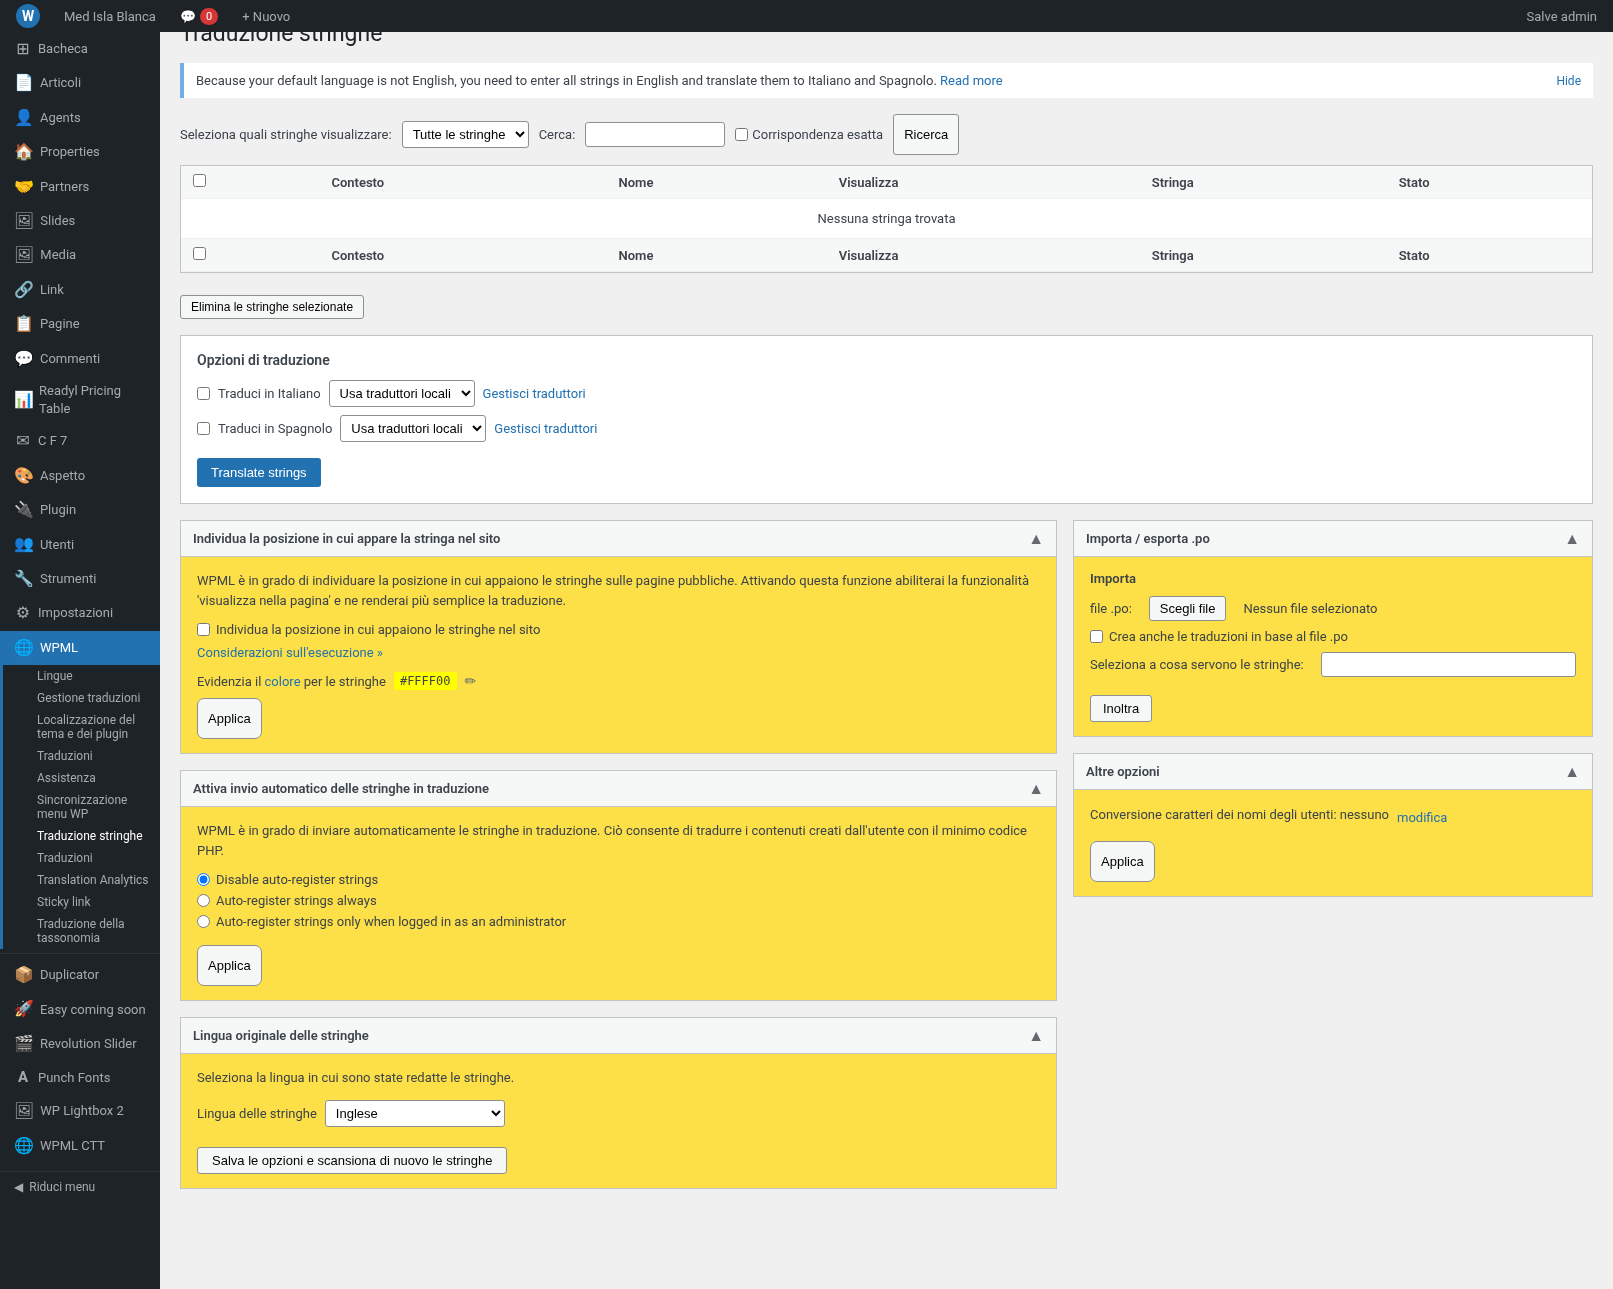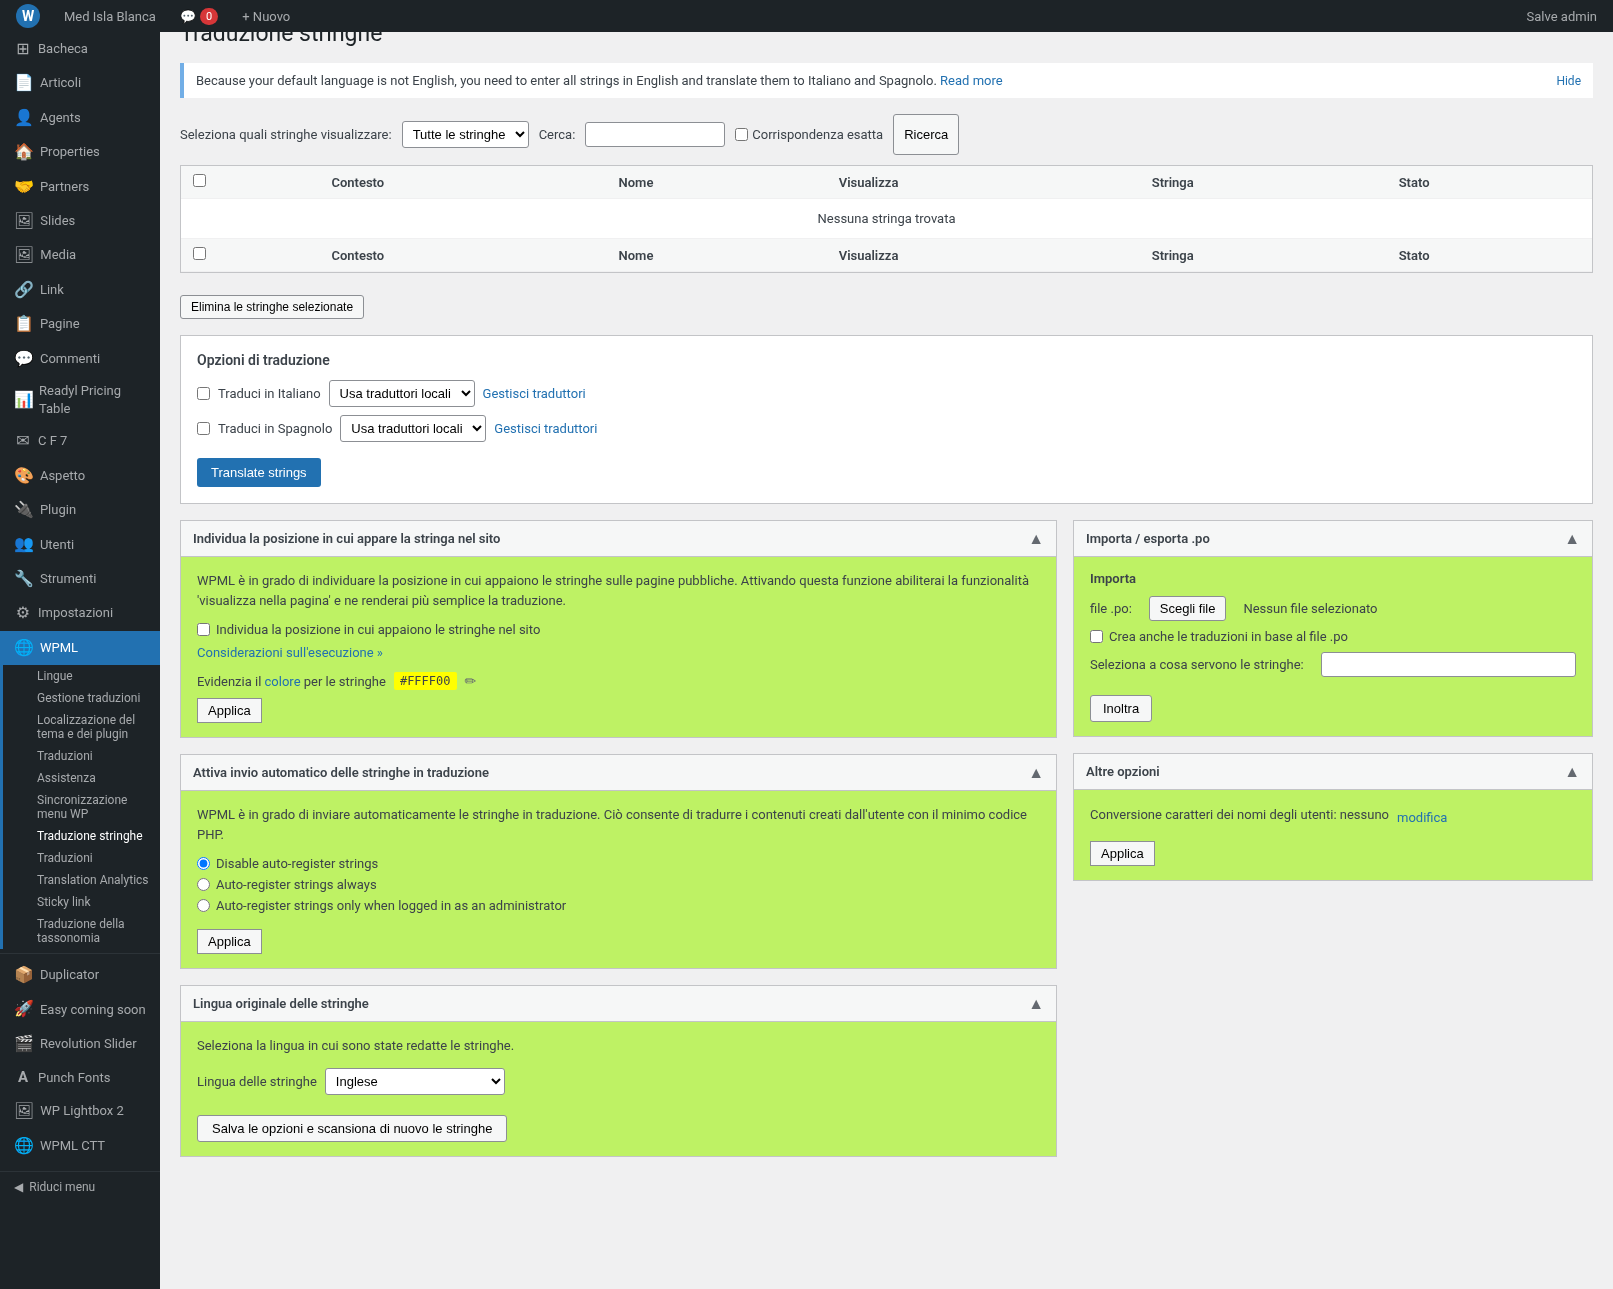--- a/index.html
+++ b/index.html
@@ -167,21 +167,21 @@
       margin-top: 8px;
     }
 
     
     .two-col { display: flex; gap: 16px; margin-top: 16px; }
     .col-left { flex: 1; }
     .col-right { width: 520px; }
 
     
     .panel {
-      background: #bef264;
+      background: #fde047;
       border: 1px solid #c3c4c7;
       margin-bottom: 16px;
     }
     .panel-header {
       background: #f6f7f7;
       padding: 8px 12px;
       display: flex;
       justify-content: space-between;
       align-items: center;
       border-bottom: 1px solid #c3c4c7;
@@ -199,22 +199,22 @@
       padding: 2px 6px;
       border-radius: 2px;
       font-size: 12px;
       font-family: monospace;
     }
 
     
     .btn-apply {
       background: #f6f7f7;
       border: 1px solid #8c8f94;
-      padding: 4px 10px;
-      border-radius: 0;
+      padding: 12px 10px;
+      border-radius: 7px;
       cursor: pointer;
       font-size: 13px;
       margin-top: 8px;
     }
     .btn-file {
       background: #f6f7f7;
       border: 1px solid #8c8f94;
       padding: 4px 10px;
       border-radius: 3px;
       cursor: pointer;

